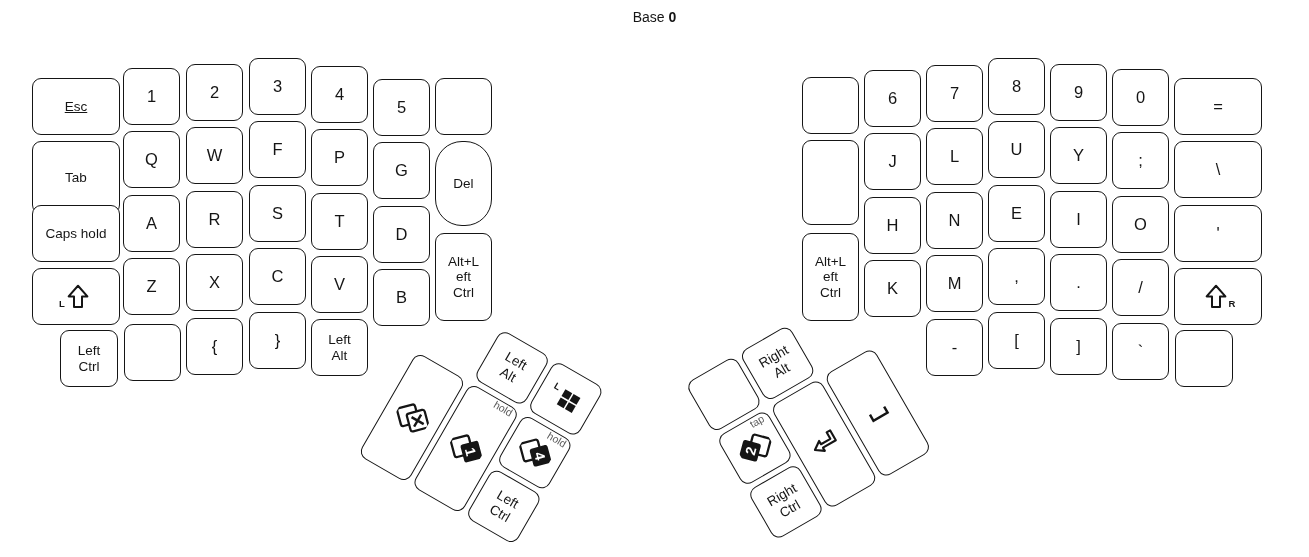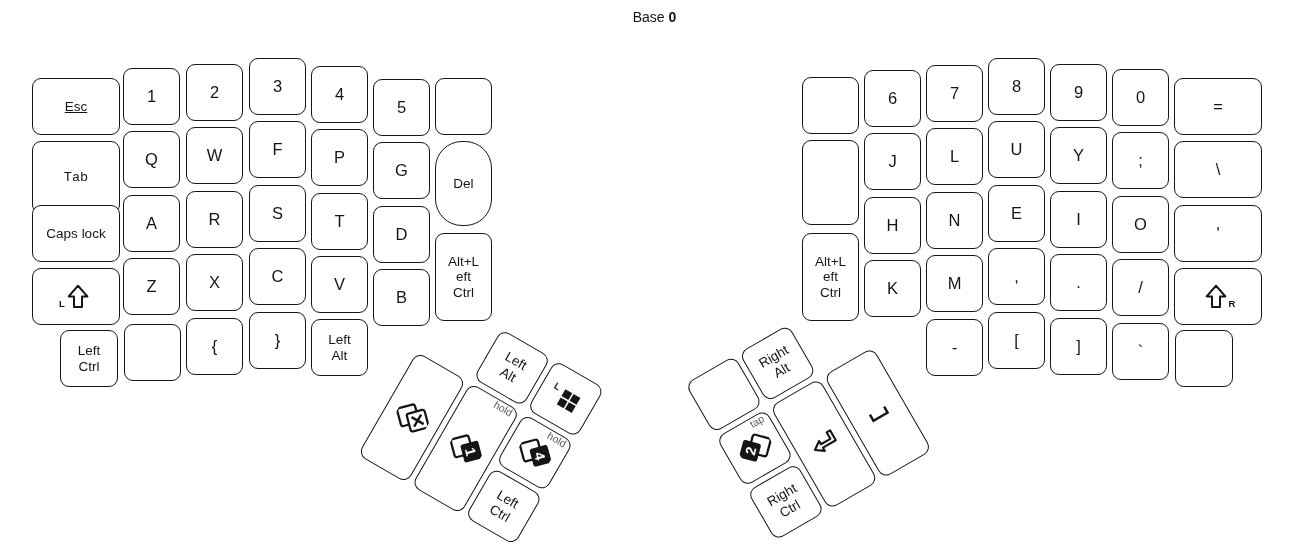--- a/index.html
+++ b/index.html
@@ -34,28 +34,28 @@
 <div id="canvas">
   <div class="title"><span>Base</span>&nbsp;<b>0</b></div>
   <div id="main-keys">
       <div class="key k2" style="left: 32px; top: 78px; width: 88px; height: 57px; text-decoration: underline;"><span class="lbl">Esc</span></div>
       <div class="key k1" style="left: 123px; top: 68px; width: 57px; height: 57px;"><span class="lbl">1</span></div>
       <div class="key k1" style="left: 186px; top: 64px; width: 57px; height: 57px;"><span class="lbl">2</span></div>
       <div class="key k1" style="left: 249px; top: 58px; width: 57px; height: 57px;"><span class="lbl">3</span></div>
       <div class="key k1" style="left: 311px; top: 66px; width: 57px; height: 57px;"><span class="lbl">4</span></div>
       <div class="key k1" style="left: 373px; top: 79px; width: 57px; height: 57px;"><span class="lbl">5</span></div>
       <div class="key k1" style="left: 435px; top: 78px; width: 57px; height: 57px;"></div>
-      <div class="key k2" style="left: 32px; top: 141px; width: 88px; height: 73px; font-family: Liberation Mono, monospace;"><span class="lbl">Tab</span></div>
+      <div class="key k2" style="left: 32px; top: 141px; width: 88px; height: 73px;"><span class="lbl">Tab</span></div>
       <div class="key k1" style="left: 123px; top: 131px; width: 57px; height: 57px;"><span class="lbl">Q</span></div>
       <div class="key k1" style="left: 186px; top: 127px; width: 57px; height: 57px;"><span class="lbl">W</span></div>
       <div class="key k1" style="left: 249px; top: 121px; width: 57px; height: 57px;"><span class="lbl">F</span></div>
       <div class="key k1" style="left: 311px; top: 129px; width: 57px; height: 57px;"><span class="lbl">P</span></div>
       <div class="key k1" style="left: 373px; top: 142px; width: 57px; height: 57px;"><span class="lbl">G</span></div>
       <div class="key k2" style="left: 435px; top: 141px; width: 57px; height: 85px; border-radius: 27px;"><span class="lbl">Del</span></div>
-      <div class="key k2" style="left: 32px; top: 205px; width: 88px; height: 57px;"><span class="lbl">Caps lock</span></div>
+      <div class="key k2" style="left: 32px; top: 205px; width: 88px; height: 57px;"><span class="lbl">Caps hold</span></div>
       <div class="key k1" style="left: 123px; top: 195px; width: 57px; height: 57px;"><span class="lbl">A</span></div>
       <div class="key k1" style="left: 186px; top: 191px; width: 57px; height: 57px;"><span class="lbl">R</span></div>
       <div class="key k1" style="left: 249px; top: 185px; width: 57px; height: 57px;"><span class="lbl">S</span></div>
       <div class="key k1" style="left: 311px; top: 193px; width: 57px; height: 57px;"><span class="lbl">T</span></div>
       <div class="key k1" style="left: 373px; top: 206px; width: 57px; height: 57px;"><span class="lbl">D</span></div>
       <div class="key k2" style="left: 435px; top: 233px; width: 57px; height: 88px;"><span class="lbl">Alt+L
 eft
 Ctrl</span></div>
       <div class="key k1" style="left: 32px; top: 268px; width: 88px; height: 57px;"><span class="sub sub-bl">L</span><svg width="30" height="30" viewBox="0 0 24 24">
           <path d="M12 3 L4.5 11.5 H8.8 V20 H15.2 V11.5 H19.5 Z" fill="#ffffff" stroke="#151515" stroke-width="1.6" stroke-linejoin="round"></path>

